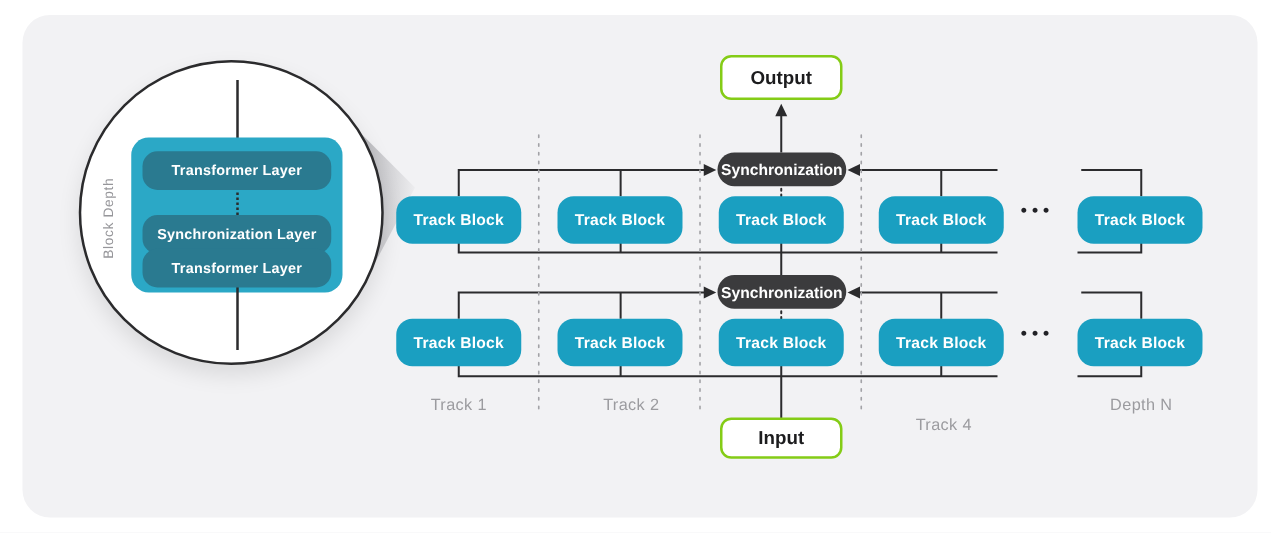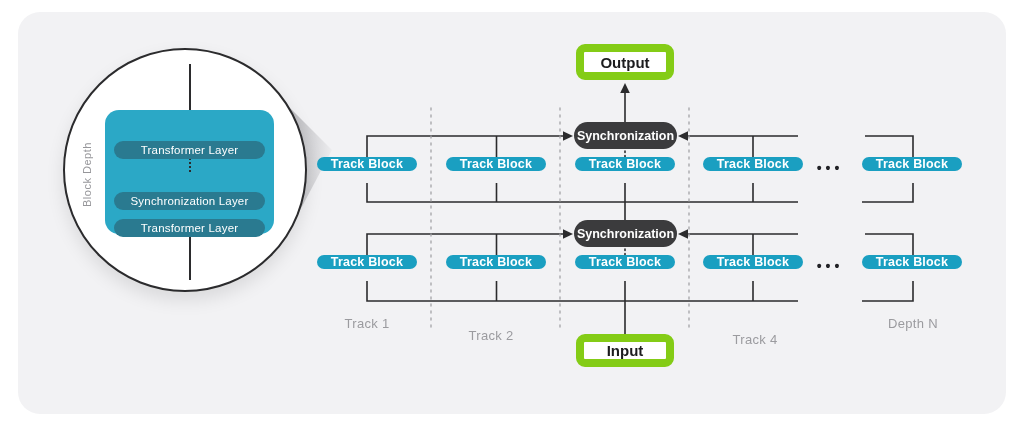--- a/index.html
+++ b/index.html
@@ -8,29 +8,29 @@
     background:#ffffff;
     font-family:"Liberation Sans", sans-serif;
   }
   .panel{
     position:absolute;left:18px;top:12px;width:988px;height:402px;
     background:#F2F2F4;border-radius:22px;
   }
   svg.lines{position:absolute;left:0;top:0;width:1024px;height:426px;}
   .node{position:absolute;display:flex;align-items:center;justify-content:center;box-sizing:border-box;}
   .track-pill{
-    width:100px;height:14px;border-radius:13px;background:#1A9FC1;
+    width:100px;height:38px;border-radius:13px;background:#1A9FC1;
     color:#ffffff;font-size:12.5px;font-weight:bold;letter-spacing:.2px;
   }
   .sync-pill{
     width:103px;height:27px;border-radius:14px;background:#3B3B3D;
     color:#ffffff;font-size:12.5px;font-weight:bold;
   }
   .io-box{
-    width:98px;border:8px solid #84cc16;background:#ffffff;border-radius:9px;
+    width:98px;border:2px solid #84cc16;background:#ffffff;border-radius:9px;
     font-weight:bold;font-size:15px;color:#1C1C1E;
   }
   .track-label{
     position:absolute;width:80px;text-align:center;
     font-size:13px;color:#9B9B9F;letter-spacing:.3px;
   }
   .dots{
     position:absolute;width:54px;height:16px;display:flex;align-items:center;justify-content:center;
     font-size:14px;font-weight:bold;color:#222226;letter-spacing:4px;
   }
@@ -38,23 +38,23 @@
   .mag-circle{
     position:absolute;left:63px;top:48px;width:244px;height:244px;
     border-radius:50%;border:2px solid #2B2B2D;background:#ffffff;
     box-shadow:0 8px 18px rgba(0,0,0,.10);box-sizing:border-box;
   }
   .mag-box{
     position:absolute;left:40px;top:60px;width:169px;height:124px;
     border-radius:14px;background:#2BA8C6;
   }
   .layer-pill{
-    position:absolute;left:49px;width:151px;height:18px;border-radius:12px;
-    background:#2A7A90;color:#ffffff;font-size:11.5px;font-weight:normal;
-    display:flex;align-items:center;justify-content:center;letter-spacing:.2px;margin-top:20px;
+    position:absolute;left:49px;width:151px;height:31px;border-radius:12px;
+    background:#2A7A90;color:#ffffff;font-size:11.5px;font-weight:bold;
+    display:flex;align-items:center;justify-content:center;letter-spacing:.2px;
   }
   .vseg{position:absolute;left:124px;width:2px;background:#2B2B2D;}
   .vdotted{position:absolute;left:124px;width:0;border-left:2px dotted #2B2B2D;}
   .depth-label{
     position:absolute;left:14px;top:58px;height:134px;width:16px;
     display:flex;align-items:center;justify-content:center;
     writing-mode:vertical-rl;transform:rotate(180deg);
     font-size:11px;color:#96969A;letter-spacing:.5px;
   }
 </style>
@@ -127,15 +127,15 @@
 <div class="dots" style="left:803px;top:160px;">•••</div>
 
 <div class="node track-pill" style="left:317px;top:255px;">Track Block</div>
 <div class="node track-pill" style="left:446px;top:255px;">Track Block</div>
 <div class="node track-pill" style="left:575px;top:255px;">Track Block</div>
 <div class="node track-pill" style="left:703px;top:255px;">Track Block</div>
 <div class="node track-pill" style="left:862px;top:255px;">Track Block</div>
 <div class="dots" style="left:803px;top:258px;">•••</div>
 
 <div class="track-label" style="left:327px;top:316px;">Track 1</div>
-<div class="track-label" style="left:451px;top:316px;margin-top:12px;">Track 2</div>
+<div class="track-label" style="left:465px;top:316px;">Track 2</div>
 <div class="track-label" style="left:715px;top:316px;margin-top:16px;">Track 4</div>
 <div class="track-label" style="left:873px;top:316px;">Depth N</div>
 
 </body></html>

